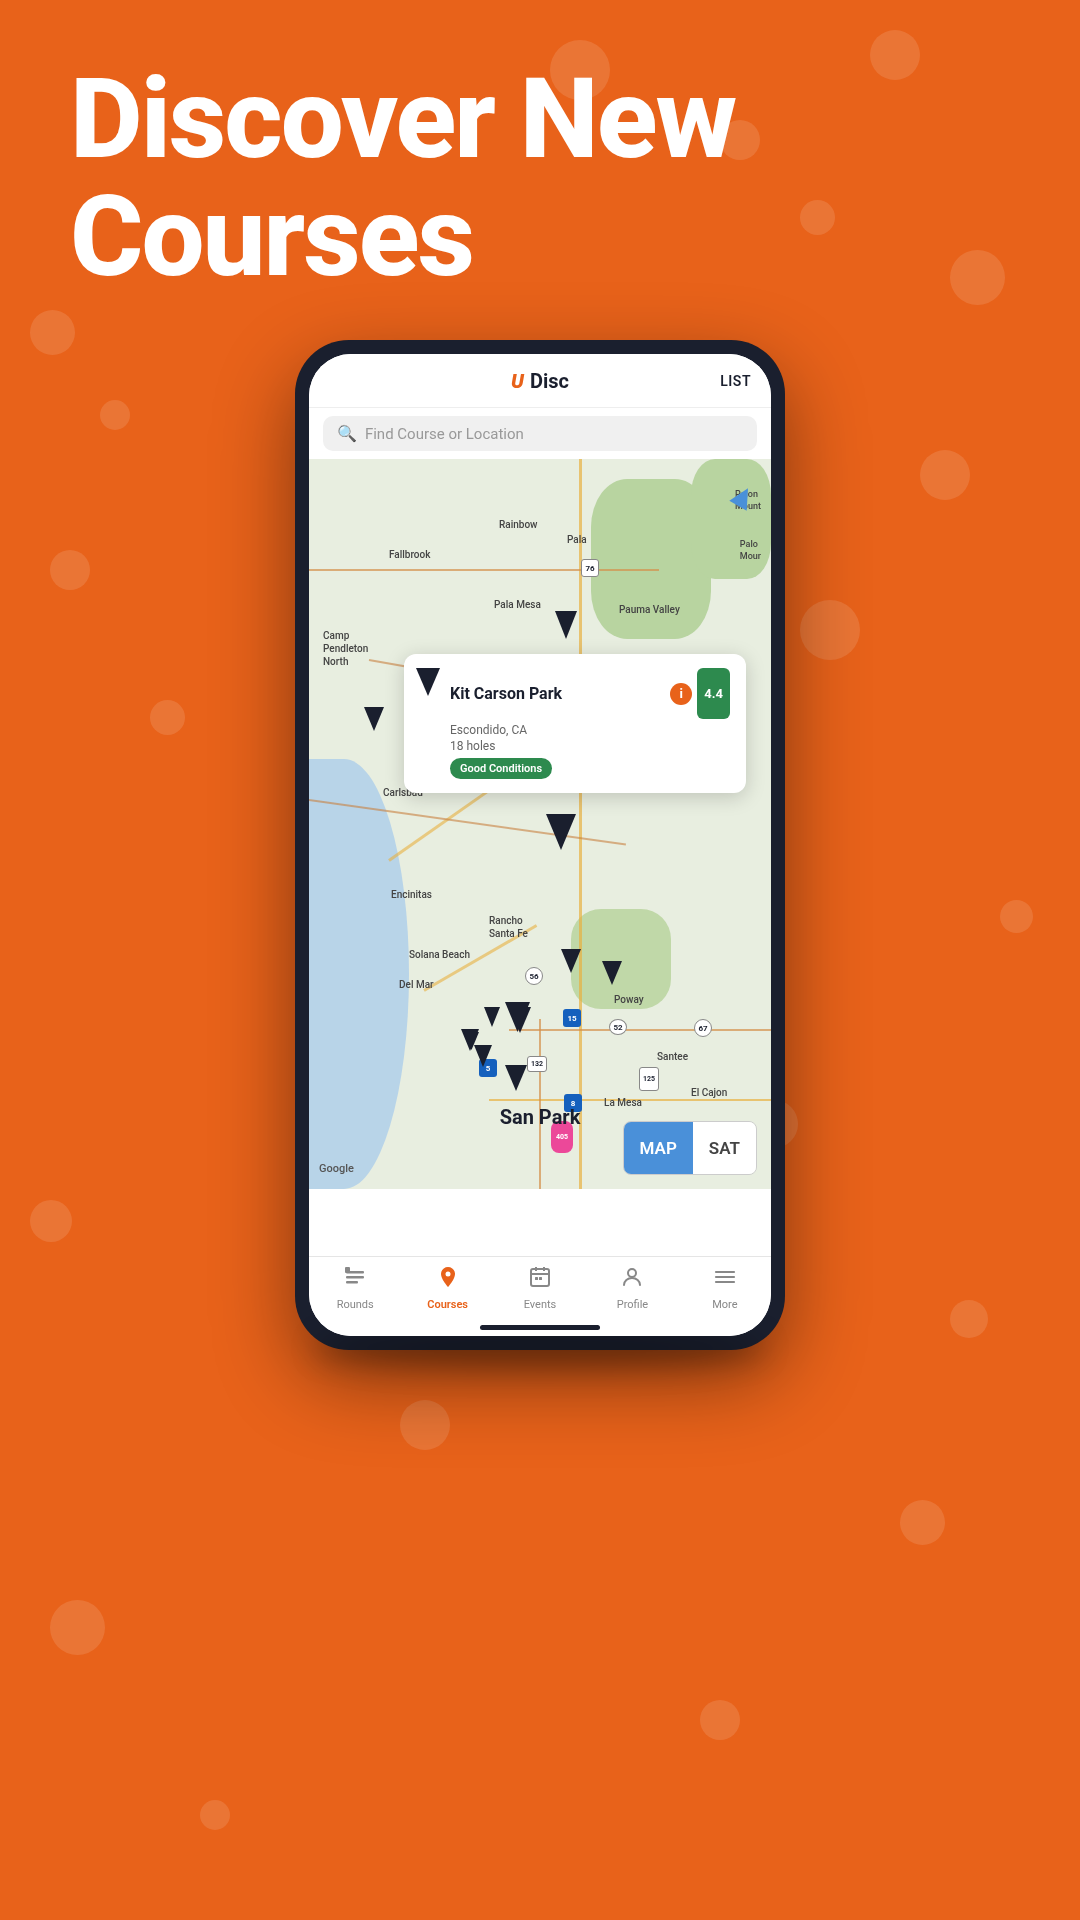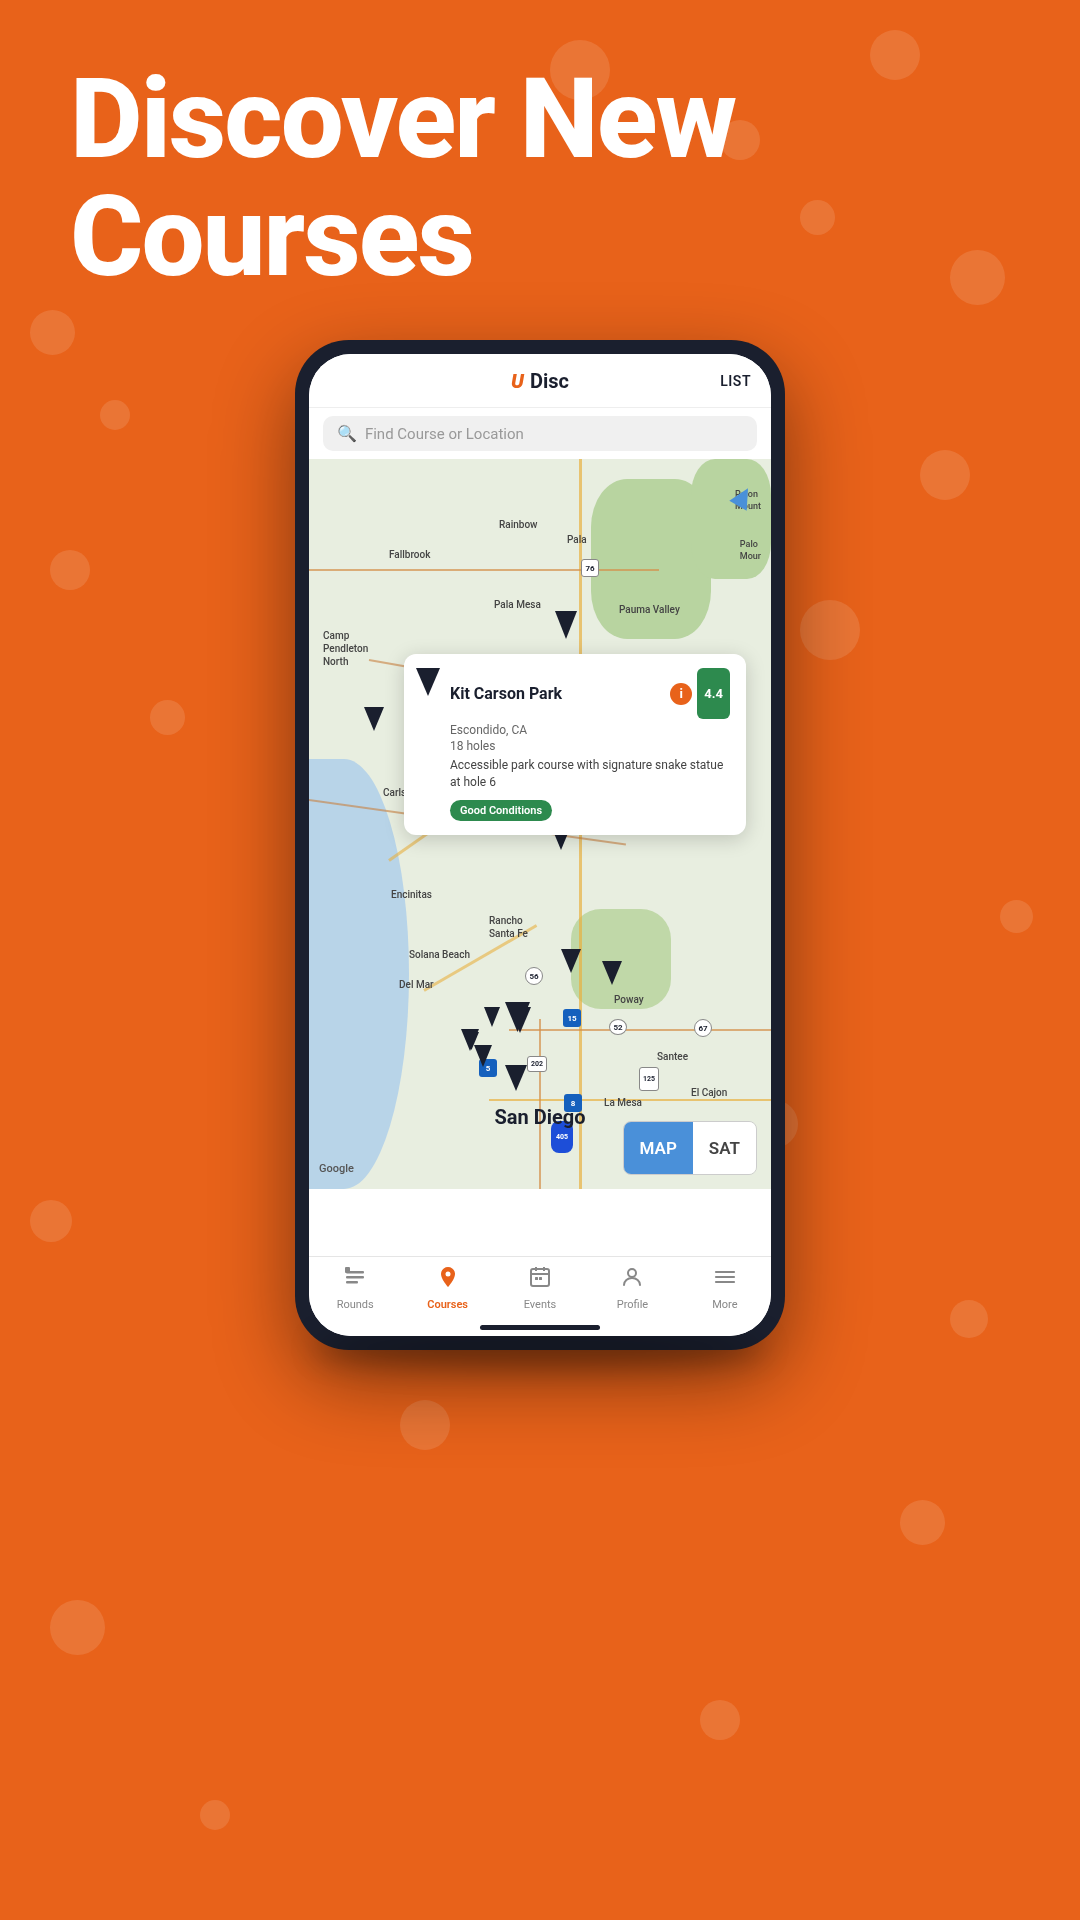--- a/index.html
+++ b/index.html
@@ -501,26 +501,26 @@
           <span class="map-label" style="top:592px;left:348px;">Santee</span>
           <span class="map-label" style="top:628px;left:350px;margin-left:32px;">El Cajon</span>
           <span class="map-label" style="top:638px;left:295px;">La Mesa</span>
           <span class="map-label" style="top:30px;right:10px;line-height:1.3;font-size:9px;">Palon<br>Mount</span>
           <span class="map-label" style="top:80px;right:10px;line-height:1.3;font-size:9px;">Palo<br>Mour</span>
 
           <div style="position:absolute;top:100px;left:272px;width:18px;height:18px;background:white;border:1.5px solid #888;border-radius:3px;display:flex;align-items:center;justify-content:center;font-size:8px;font-weight:700;color:#1a1f2e;">76</div>
           <div style="position:absolute;top:508px;left:216px;width:18px;height:18px;background:white;border:1.5px solid #888;border-radius:50%;display:flex;align-items:center;justify-content:center;font-size:8px;font-weight:700;color:#1a1f2e;">56</div>
           <div style="position:absolute;top:550px;left:254px;width:18px;height:18px;background:#1560bd;border-radius:3px;display:flex;align-items:center;justify-content:center;font-size:8px;font-weight:700;color:white;">15</div>
           <div style="position:absolute;top:560px;left:300px;width:18px;height:16px;background:white;border:1.5px solid #888;border-radius:50%;display:flex;align-items:center;justify-content:center;font-size:8px;font-weight:700;color:#1a1f2e;">52</div>
-          <div style="position:absolute;top:597px;left:218px;width:20px;height:16px;background:white;border:1.5px solid #888;border-radius:3px;display:flex;align-items:center;justify-content:center;font-size:7px;font-weight:700;color:#1a1f2e;">202</div>
+          <div style="position:absolute;top:597px;left:218px;width:20px;height:16px;background:white;border:1.5px solid #888;border-radius:3px;display:flex;align-items:center;justify-content:center;font-size:7px;font-weight:700;color:#1a1f2e;">132</div>
           <div style="position:absolute;top:600px;left:170px;width:18px;height:18px;background:#1560bd;border-radius:3px;display:flex;align-items:center;justify-content:center;font-size:8px;font-weight:700;color:white;">5</div>
           <div style="position:absolute;top:635px;left:255px;width:18px;height:18px;background:#1560bd;border-radius:3px;display:flex;align-items:center;justify-content:center;font-size:8px;font-weight:700;color:white;">8</div>
           <div style="position:absolute;top:608px;left:330px;width:20px;height:24px;background:white;border:1.5px solid #888;border-radius:3px;display:flex;align-items:center;justify-content:center;font-size:7px;font-weight:700;color:#1a1f2e;">125</div>
           <div style="position:absolute;top:560px;left:385px;width:18px;height:18px;background:white;border:1.5px solid #888;border-radius:50%;display:flex;align-items:center;justify-content:center;font-size:8px;font-weight:700;color:#1a1f2e;">67</div>
-          <div style="position:absolute;top:662px;left:242px;width:22px;height:32px;background:#1d4ed8;border-radius:8px;display:flex;align-items:center;justify-content:center;font-size:7px;font-weight:700;color:white;">405</div>
+          <div style="position:absolute;top:662px;left:242px;width:22px;height:32px;background:#ec4899;border-radius:8px;display:flex;align-items:center;justify-content:center;font-size:7px;font-weight:700;color:white;">405</div>
 
           <div style="position:absolute;top:248px;left:55px;">
             <div style="width:20px;height:24px;background:#1a1f2e;clip-path:polygon(50% 100%, 0 0, 100% 0);"></div>
           </div>
           <div style="position:absolute;top:287px;left:183px;">
             <div style="width:18px;height:22px;background:#1a1f2e;clip-path:polygon(50% 100%, 0 0, 100% 0);"></div>
           </div>
           <div style="position:absolute;top:296px;left:230px;">
             <div style="width:16px;height:20px;background:#1a1f2e;clip-path:polygon(50% 100%, 0 0, 100% 0);"></div>
           </div>
@@ -558,37 +558,36 @@
           </div>
           <div style="position:absolute;top:543px;left:196px;">
             <div style="width:25px;height:30px;background:#1a1f2e;clip-path:polygon(50% 100%, 0 0, 100% 0);"></div>
           </div>
           <div style="position:absolute;top:302px;left:324px;">
             <div style="width:16px;height:20px;background:#1a1f2e;clip-path:polygon(50% 100%, 0 0, 100% 0);"></div>
           </div>
 
           <div style="position:absolute;top:28px;right:18px;width:0;height:0;border-left:10px solid transparent;border-right:10px solid transparent;border-bottom:20px solid #4a90d9;transform:rotate(30deg);"></div>
 
-          <div class="san-diego-label">San Diego</div>
+          <div class="san-diego-label">San Park</div>
 
           <div class="course-popup">
             
             <div class="course-popup-pin">
               <div style="width:24px;height:28px;background:#1a1f2e;clip-path:polygon(50% 100%, 0 0, 100% 0);"></div>
             </div>
             <div class="course-popup-header">
               <span class="course-name">Kit Carson Park</span>
               <div class="course-badges">
                 <div class="badge-info">i</div>
                 <div class="badge-rating">4.4</div>
               </div>
             </div>
             <div class="course-location">Escondido, CA</div>
             <div class="course-holes">18 holes</div>
-            <div class="course-desc">Accessible park course with signature snake statue at hole 6</div>
             <span class="condition-badge">Good Conditions</span>
           </div>
 
           <div class="map-toggle">
             <div class="map-toggle-btn active">MAP</div>
             <div class="map-toggle-btn">SAT</div>
           </div>
 
           <div class="google-watermark">Google</div>
         </div>

